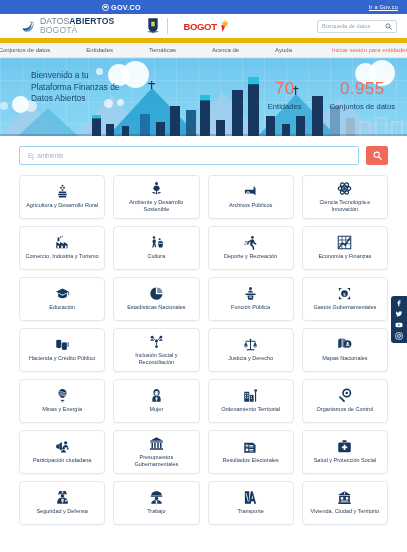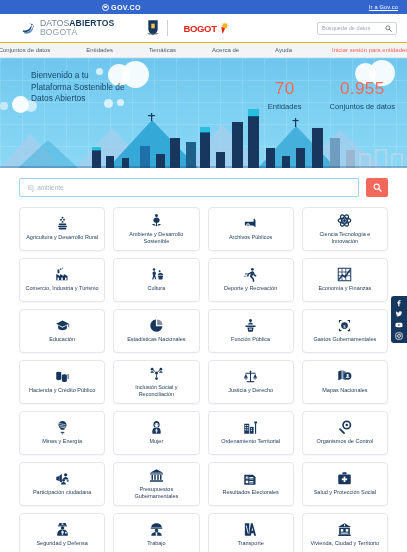--- a/index.html
+++ b/index.html
@@ -58,21 +58,21 @@
     letter-spacing: .2px;
   }
 
   
   .logo-header {
     height: 29px;
     background: #ffffff;
     display: flex;
     align-items: center;
     padding: 0 10px 0 21px;
-    border-bottom: 1px solid #eab308;
+    border-bottom: 5px solid #eab308;
   }
   .da-logo { display: flex; align-items: center; gap: 4px; }
   .da-mark { width: 15px; height: 15px; flex: none; }
   .da-words { line-height: 1.0; }
   .da-line1 { font-size: 8.6px; letter-spacing: .1px; white-space: nowrap; }
   .da-line1 .thin { color: #6f8296; font-weight: 300; }
   .da-line1 .bold { color: #173a5e; font-weight: bold; }
   .da-line2 {
     font-size: 8.6px; color: #8a9bab; font-weight: 300;
     letter-spacing: .1px; margin-top: .5px;
@@ -113,21 +113,21 @@
     color: #4c5b6b;
     padding: 0 18px;
     white-space: nowrap;
     cursor: pointer;
   }
   .nav-item.accent { color: #f0655a; padding-left: 22px; }
 
   
   .hero {
     position: relative;
-    height: 110px;
+    height: 78px;
     background: linear-gradient(180deg,#6ec6ee 0%,#7dd0f2 45%,#8ad8f5 100%);
     overflow: hidden;
   }
   .hero-grid {
     position: absolute; inset: 0;
     background-image:
       linear-gradient(to right, rgba(255,255,255,.13) 1px, transparent 1px),
       linear-gradient(to bottom, rgba(255,255,255,.13) 1px, transparent 1px);
     background-size: 22px 22px;
   }
@@ -310,21 +310,21 @@
   <div class="cloud" style="left:369px;top:2px;width:26px;height:26px;"></div>
   <div class="cloud" style="left:12px;top:38px;width:17px;height:17px;"></div>
   <div class="cloud" style="left:25px;top:42px;width:12px;height:12px;opacity:.6;"></div>
   <div class="cloud" style="left:0px;top:44px;width:8px;height:8px;opacity:.55;"></div>
   <div class="cloud" style="left:104px;top:41px;width:9px;height:9px;opacity:.7;"></div>
   <div class="cloud" style="left:117px;top:41px;width:7px;height:7px;opacity:.7;"></div>
   <div class="cloud" style="left:96px;top:10px;width:7px;height:7px;opacity:.7;"></div>
 
   <div class="hero-text">
     <div>Bienvenido a tu</div>
-    <div>Plataforma Sostenible de</div>
+    <div>Plataforma Finanzas de</div>
     <div>Datos Abiertos</div>
   </div>
 
   <div class="hero-stats">
     <div>
       <div class="stat-num">70</div>
       <div class="stat-label">Entidades</div>
     </div>
     <div>
       <div class="stat-num">0.955</div>

